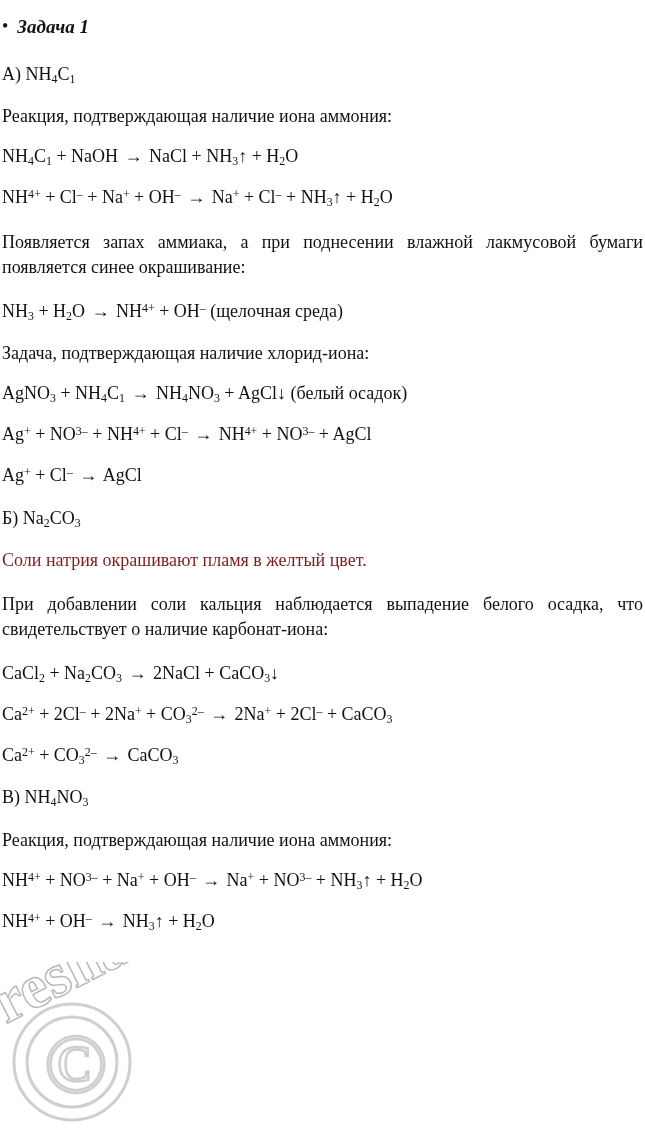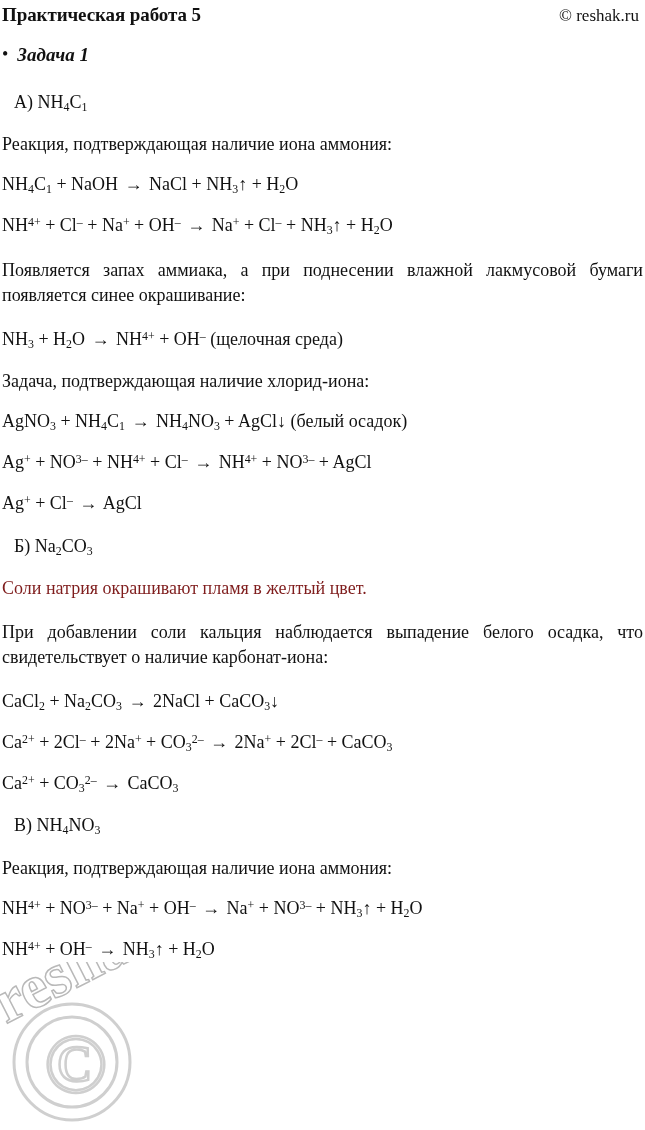--- a/index.html
+++ b/index.html
@@ -67,21 +67,21 @@
   }
 
   
   .subst-heading,
   .note,
   .equation {
     font-size: 18px;
     line-height: 1.12;
   }
 
-  .subst-heading { margin-top: 22px; margin-left: 12px; }
+  .subst-heading { margin-top: 22px; }
 
   .note {
     margin-top: 22px;
     text-align: left;
   }
   .note.justify {
     text-align: justify;
     text-align-last: left;
     line-height: 1.42;
   }
@@ -141,24 +141,20 @@
     fill: none;
     stroke: #cfcfcf;
     stroke-width: 2.5px;
   }
 </style>
 </head>
 <body>
 
 <div id="page">
 
-  <div class="doc-header">
-    <div class="doc-title">Практическая работа 5</div>
-    <div class="attribution">© reshak.ru</div>
-  </div>
 
   <div class="task-heading">
     <span class="bullet">•</span>
     <span class="task-label">Задача 1</span>
   </div>
 
   <div id="content">
       <div class="subst-heading"><span>А)</span> <span>NH<sub>4</sub>C<sub>1</sub></span></div>
       <div class="note">Реакция, подтверждающая наличие иона аммония:</div>
       <div class="equation">NH<sub>4</sub>C<sub>1</sub> + NaOH <span class="arrow">→</span> NaCl + NH<sub>3</sub><span class="up">↑</span> + H<sub>2</sub>O</div>

